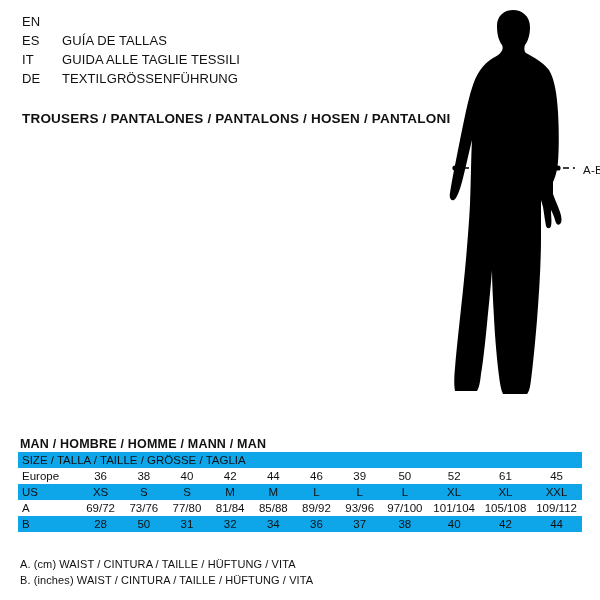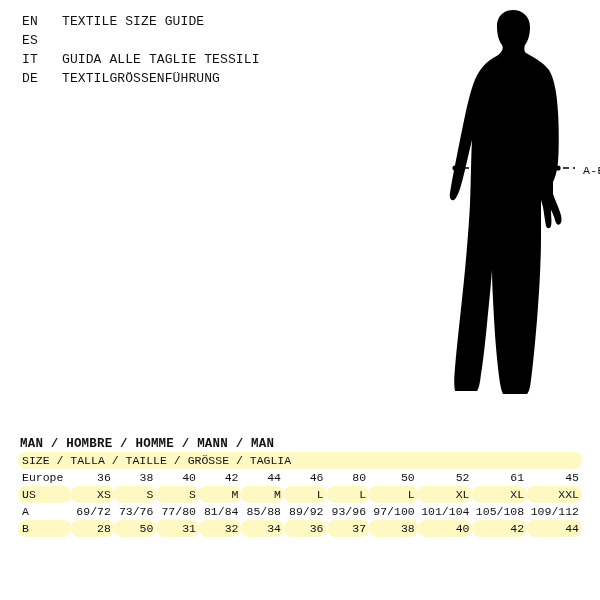--- a/index.html
+++ b/index.html
@@ -12,21 +12,20 @@
     height: 600px;
     font-family: "Liberation Sans", sans-serif;
     color: #1a1a1a;
     position: relative;
     overflow: hidden;
   }
   .page {
     position: relative;
     width: 508px;
     height: 600px;
-    font-family: Liberation Mono, monospace;
   }
 
   
   .lang-list {
     position: absolute;
     left: 22px;
     top: 14px;
     width: 360px;
   }
   .lang-row {
@@ -95,30 +94,29 @@
     width: 564px;
     border-collapse: collapse;
     font-size: 11.5px;
     color: #111;
   }
   table.size-table td {
     padding: 2px 3px;
     white-space: nowrap;
   }
   table.size-table tr.shaded td {
-    background: #fef9c3;
-    border-radius: 8px;
+    background: #0ea5e9;
   }
   table.size-table td.label {
     width: 84px;
     text-align: left;
     padding-left: 4px;
   }
   table.size-table td.val {
-    text-align: right;
+    text-align: center;
     width: 52px;
   }
 
   
   .footnotes {
     position: absolute;
     left: 20px;
     top: 556px;
     font-size: 11px;
     line-height: 16px;
@@ -129,35 +127,36 @@
   }
 </style>
 </head>
 <body>
 
 <div class="page">
 
   <div class="lang-list">
     <div class="lang-row">
       <span class="lang-code">EN</span>
-      <span class="lang-text">TEXTILE SIZE GUIDE</span>
     </div>
     <div class="lang-row">
       <span class="lang-code">ES</span>
+      <span class="lang-text">GUÍA DE TALLAS</span>
     </div>
     <div class="lang-row">
       <span class="lang-code">IT</span>
       <span class="lang-text">GUIDA ALLE TAGLIE TESSILI</span>
     </div>
     <div class="lang-row">
       <span class="lang-code">DE</span>
       <span class="lang-text">TEXTILGRÖSSENFÜHRUNG</span>
     </div>
   </div>
 
+  <div class="section-title">TROUSERS / PANTALONES / PANTALONS / HOSEN / PANTALONI</div>
 
   <div class="figure-wrap">
     <svg class="figure-svg" width="180" height="400" viewBox="0 0 180 400" xmlns="http://www.w3.org/2000/svg">
       <path fill="#000000" d="
         M 72,18
         C 72,7 80,2 88,2
         C 97,2 105,8 105,19
         C 105,27 103,33 100,37
         C 99,40 99,43 101,45
         C 108,49 118,54 124,62
@@ -215,21 +214,21 @@
         <td class="label" colspan="12">SIZE / TALLA / TAILLE / GRÖSSE / TAGLIA</td>
       </tr>
       <tr>
         <td class="label">Europe</td>
         <td class="val">36</td>
         <td class="val">38</td>
         <td class="val">40</td>
         <td class="val">42</td>
         <td class="val">44</td>
         <td class="val">46</td>
-        <td class="val">80</td>
+        <td class="val">39</td>
         <td class="val">50</td>
         <td class="val">52</td>
         <td class="val">61</td>
         <td class="val">45</td>
       </tr>
       <tr class="shaded">
         <td class="label">US</td>
         <td class="val">XS</td>
         <td class="val">S</td>
         <td class="val">S</td>
@@ -266,14 +265,18 @@
         <td class="val">36</td>
         <td class="val">37</td>
         <td class="val">38</td>
         <td class="val">40</td>
         <td class="val">42</td>
         <td class="val">44</td>
       </tr>
     </tbody>
   </table>
 
+  <div class="footnotes">
+    <div class="footnote">A. (cm) WAIST / CINTURA / TAILLE / HÜFTUNG / VITA</div>
+    <div class="footnote">B. (inches) WAIST / CINTURA / TAILLE / HÜFTUNG / VITA</div>
+  </div>
 
 </div>
 
 </body></html>

